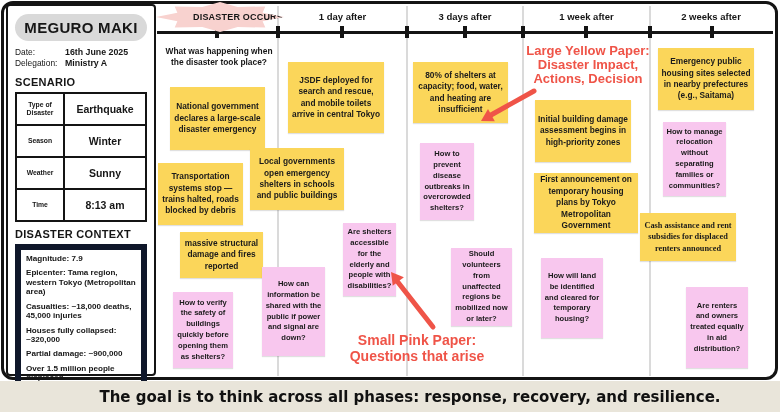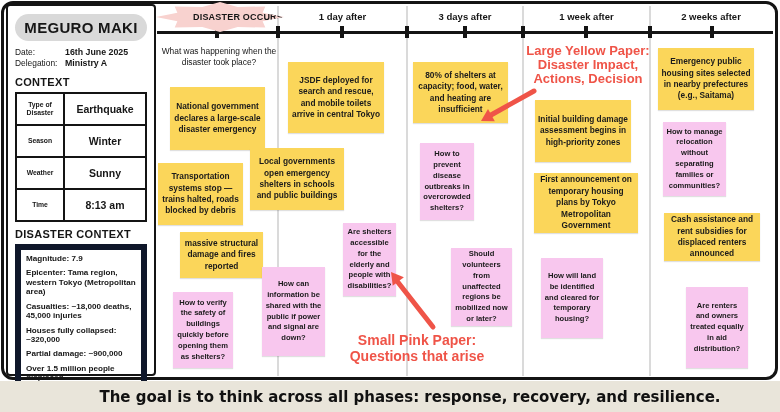--- a/index.html
+++ b/index.html
@@ -41,21 +41,21 @@
            clip-path:polygon(100% 50%,83.3% 63.8%,85.4% 85.4%,63.8% 83.3%,50% 100%,36.2% 83.3%,14.6% 85.4%,16.7% 63.8%,0% 50%,16.7% 36.2%,14.6% 14.6%,36.2% 16.7%,50% 0%,63.8% 16.7%,85.4% 14.6%,83.3% 36.2%); }
   .burst span { font-weight:bold; font-size:9px; letter-spacing:0.2px;margin-left:36px; }
 
   
   .note { position:absolute; display:flex; align-items:center; justify-content:center; text-align:center;
           font-weight:bold; font-size:8.3px; line-height:1.38; padding:3px; box-sizing:border-box;
           color:#1b1b1b; z-index:5; box-shadow:0 1px 1px rgba(0,0,0,0.12); }
   .note.yellow { background:#fbd65a; }
   .note.pink { background:#f8c7ee; }
   .note.small { font-size:7.6px; line-height:1.42; }
-  .q-prompt { position:absolute; left:159px; top:46px; width:120px; font-weight:normal; font-size:8.4px;
+  .q-prompt { position:absolute; left:159px; top:46px; width:120px; font-weight:bold; font-size:8.4px;
               text-align:center; line-height:1.35; z-index:4; }
 
   
   .anno { position:absolute; color:#ef5448; font-weight:bold; text-align:center; z-index:10; }
   .anno.big { left:518px; top:44px; width:140px; font-size:13px; line-height:1.08; }
   .anno.small-pink { left:338px; top:333px; width:158px; font-size:14px; line-height:1.12; }
   svg.arrows { position:absolute; left:0; top:0; z-index:8; pointer-events:none; }
 </style>
 </head>
 <body>
@@ -91,21 +91,21 @@
   <aside class="sidebar">
     <div class="pill">MEGURO MAKI</div>
     <div class="meta-row">
       <span class="ml">Date:</span>
       <span class="mv">16th June 2025</span>
     </div>
     <div class="meta-row">
       <span class="ml">Delegation:</span>
       <span class="mv">Ministry A</span>
     </div>
-    <div class="sh">CONTEXT</div>
+    <div class="sh">SCENARIO</div>
     <table class="scen">
       <tbody>
           <tr>
         <td class="lab">Type of Disaster</td>
         <td class="val">Earthquake</td>
       </tr>
       <tr>
         <td class="lab">Season</td>
         <td class="val">Winter</td>
       </tr>
@@ -142,21 +142,21 @@
   <div class="note yellow" style="left:288px; top:62px;  width:96px;  height:71px;">JSDF deployed for search and rescue, and mobile toilets arrive in central Tokyo</div>
   <div class="note pink small" style="left:343px; top:223px; width:53px; height:73px;">Are shelters accessible for the elderly and people with disabilities?</div>
   <div class="note yellow" style="left:413px; top:62px;  width:95px;  height:61px;">80% of shelters at capacity; food, water, and heating are insufficient</div>
   <div class="note pink small" style="left:420px; top:143px; width:54px; height:77px;">How to prevent disease outbreaks in overcrowded shelters?</div>
   <div class="note pink small" style="left:451px; top:248px; width:61px; height:78px;">Should volunteers from unaffected regions be mobilized now or later?</div>
   <div class="note yellow" style="left:535px; top:100px; width:96px;  height:62px;">Initial building damage assessment begins in high-priority zones</div>
   <div class="note yellow" style="left:534px; top:173px; width:104px; height:60px;">First announcement on temporary housing plans by Tokyo Metropolitan Government</div>
   <div class="note pink small" style="left:541px; top:258px; width:62px; height:80px;">How will land be identified and cleared for temporary housing?</div>
   <div class="note yellow" style="left:658px; top:48px;  width:96px;  height:62px;">Emergency public housing sites selected in nearby prefectures (e.g., Saitama)</div>
   <div class="note pink small" style="left:663px; top:122px; width:63px; height:74px;">How to manage relocation without separating families or communities?</div>
-  <div class="note yellow" style="left:664px; top:213px; width:96px;  height:48px;">Cash assistance and rent subsidies for displaced renters announced</div>
+  <div class="note yellow" style="left:640px; top:213px; width:96px;  height:48px;font-family:Liberation Serif, serif;">Cash assistance and rent subsidies for displaced renters announced</div>
   <div class="note pink small" style="left:686px; top:287px; width:62px; height:81px;">Are renters and owners treated equally in aid distribution?</div>
 
   <div class="anno big">Large Yellow Paper: Disaster Impact, Actions, Decision</div>
   <div class="anno small-pink">Small Pink Paper: Questions that arise</div>
 
   <svg class="arrows" width="780" height="412">
     <line x1="534" y1="91" x2="491" y2="115" stroke="#ef5448" stroke-width="5" stroke-linecap="round"></line>
     <polygon points="481,121 488,109 494.8,121.2" fill="#ef5448"></polygon>
     <line x1="433" y1="327" x2="397" y2="281" stroke="#ef5448" stroke-width="5" stroke-linecap="round"></line>
     <polygon points="391,272 403.9,277.3 392.7,285.8" fill="#ef5448"></polygon>

